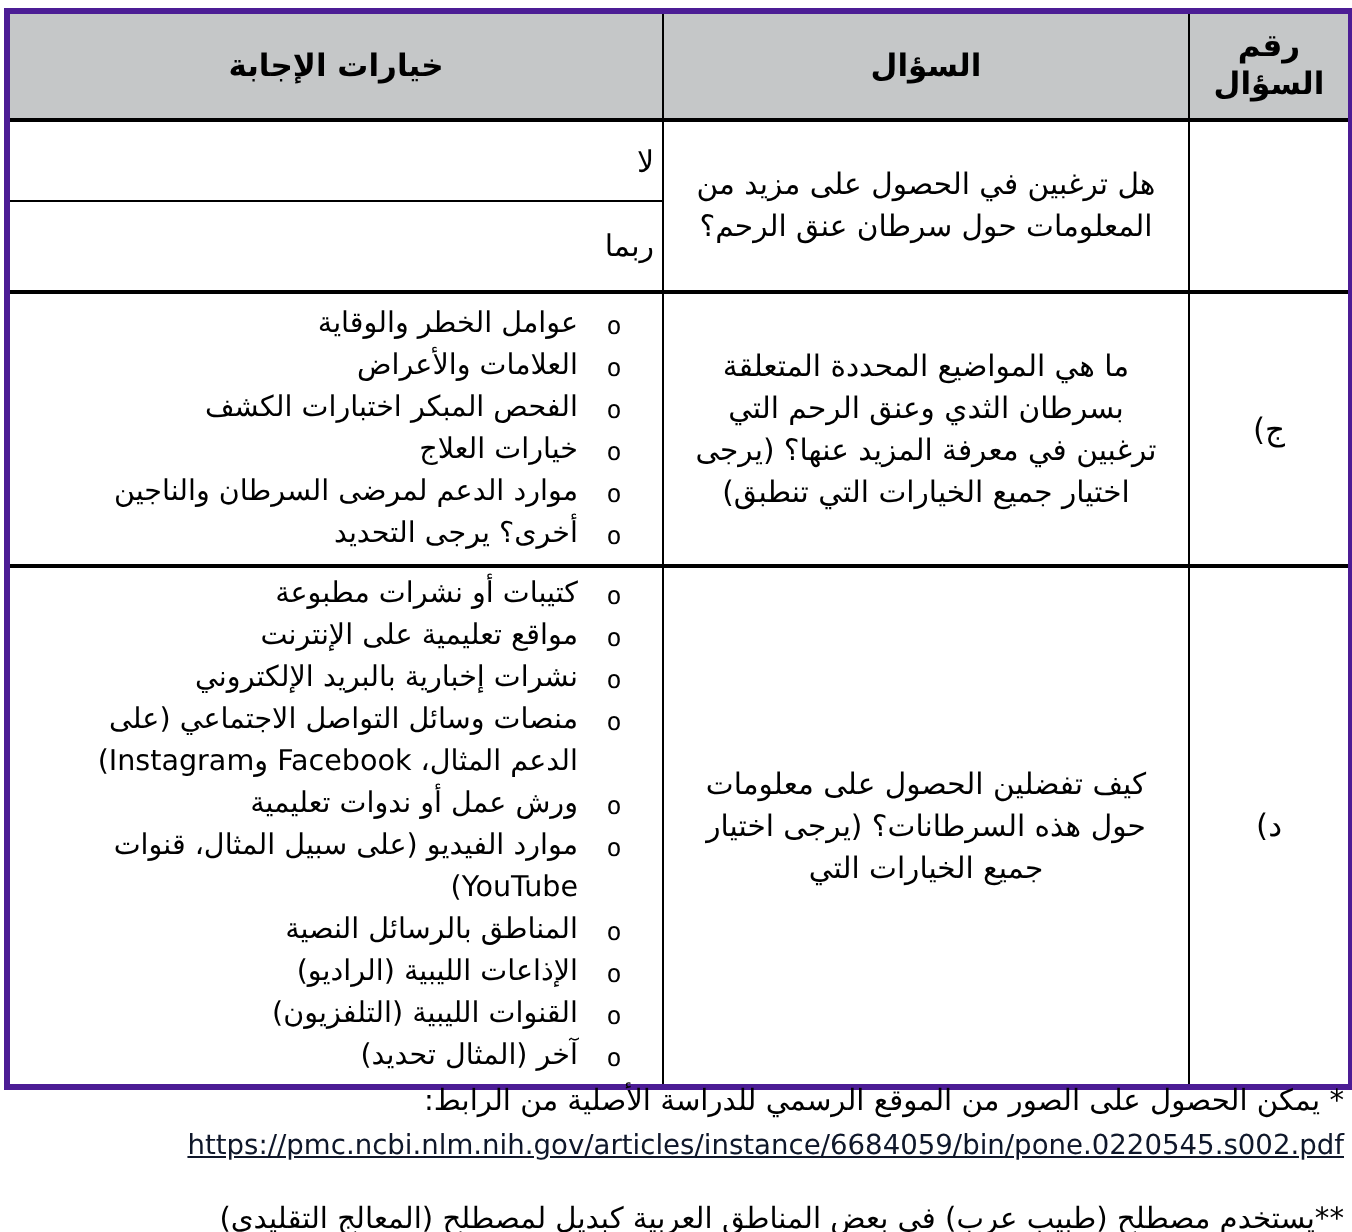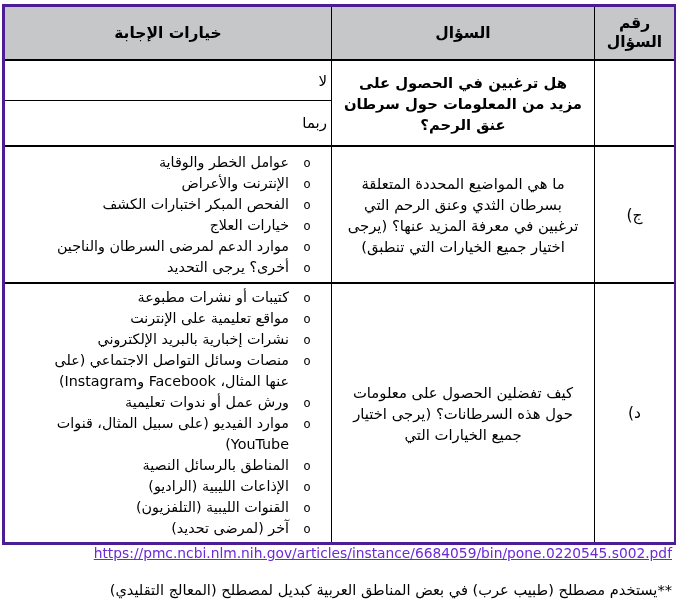--- a/index.html
+++ b/index.html
@@ -16,42 +16,42 @@
     background:#c5c7c8;font-weight:bold;font-size:15.5px;
     height:48px;text-align:center;border-bottom:2px solid #000;line-height:19px;
   }
   tr.major td{border-top:2px solid #000;}
 
   td.num{text-align:center;font-size:15.5px;}
   td.q{text-align:center;font-size:14.8px;line-height:21px;padding:4px 10px;}
   td.ans-single{font-size:15px;}
   td.r1a{height:34px;}
   td.r1b{height:38px;}
-  td.q-span{height:76px;font-weight:bold;}
+  td.q-span{height:76px;}
 
   td.opts-cell{padding:3px 0;}
   .opts{display:flex;flex-direction:column;justify-content:center;padding:0 18px 0 26px;}
   .opt{display:flex;align-items:flex-start;column-gap:12px;line-height:21px;}
   .bullet{
     flex:0 0 12px;text-align:center;font-size:12.5px;line-height:21px;
     font-family:"DejaVu Sans Mono",monospace;
   }
   .opt-text{font-size:14.3px;text-align:right;}
   td.row-j-opts{height:127px;}
   td.row-d-opts{height:248px;}
   td.row-j-num,td.row-j-q{height:127px;text-align:center;}
   td.row-d-num,td.row-d-q{height:248px;margin-top:33px;}
 
   .footnotes{
     position:absolute;top:541px;right:4px;left:4px;
     text-align:right;font-size:14.6px;line-height:20px;
   }
   .footnote-link{
     display:block;text-align:right;direction:ltr;
-    color:#6d28d9;text-decoration:underline;
+    color:#0f172a;text-decoration:underline;
     font-size:13.8px;margin-top:2px;
     unicode-bidi:embed;
   }
   .footnote-2{margin-top:17px;}
 </style>
 </head>
 <body>
 
 <div class="page">
 
@@ -82,21 +82,21 @@
       <td class="num row-j-num">ج)</td>
       <td class="q row-j-q">ما هي المواضيع المحددة المتعلقة بسرطان الثدي وعنق الرحم التي ترغبين في معرفة المزيد عنها؟ (يرجى اختيار جميع الخيارات التي تنطبق)</td>
       <td class="opts-cell row-j-opts">
         <div class="opts row-j-opts">
               <div class="opt">
                 <span class="bullet">o</span>
                 <span class="opt-text">عوامل الخطر والوقاية</span>
               </div>
               <div class="opt">
                 <span class="bullet">o</span>
-                <span class="opt-text">الإنترنت والأعراض</span>
+                <span class="opt-text">العلامات والأعراض</span>
               </div>
               <div class="opt">
                 <span class="bullet">o</span>
                 <span class="opt-text">الفحص المبكر اختبارات الكشف</span>
               </div>
               <div class="opt">
                 <span class="bullet">o</span>
                 <span class="opt-text">خيارات العلاج</span>
               </div>
               <div class="opt">
@@ -123,21 +123,21 @@
               <div class="opt">
                 <span class="bullet">o</span>
                 <span class="opt-text">مواقع تعليمية على الإنترنت</span>
               </div>
               <div class="opt">
                 <span class="bullet">o</span>
                 <span class="opt-text">نشرات إخبارية بالبريد الإلكتروني</span>
               </div>
               <div class="opt">
                 <span class="bullet">o</span>
-                <span class="opt-text">منصات وسائل التواصل الاجتماعي (على عنها المثال، Facebook وInstagram)</span>
+                <span class="opt-text">منصات وسائل التواصل الاجتماعي (على الدعم المثال، Facebook وInstagram)</span>
               </div>
               <div class="opt">
                 <span class="bullet">o</span>
                 <span class="opt-text">ورش عمل أو ندوات تعليمية</span>
               </div>
               <div class="opt">
                 <span class="bullet">o</span>
                 <span class="opt-text">موارد الفيديو (على سبيل المثال، قنوات YouTube)</span>
               </div>
               <div class="opt">
@@ -147,26 +147,27 @@
               <div class="opt">
                 <span class="bullet">o</span>
                 <span class="opt-text">الإذاعات الليبية (الراديو)</span>
               </div>
               <div class="opt">
                 <span class="bullet">o</span>
                 <span class="opt-text">القنوات الليبية (التلفزيون)</span>
               </div>
               <div class="opt">
                 <span class="bullet">o</span>
-                <span class="opt-text">آخر (لمرضى تحديد)</span>
+                <span class="opt-text">آخر (المثال تحديد)</span>
               </div>
             </div>
       </td>
     </tr>
   </tbody>
     </table>
 
   <div class="footnotes" dir="rtl">
+    <div>* يمكن الحصول على الصور من الموقع الرسمي للدراسة الأصلية من الرابط:</div>
     <a class="footnote-link" href="#">https://pmc.ncbi.nlm.nih.gov/articles/instance/6684059/bin/pone.0220545.s002.pdf</a>
     <div class="footnote-2">**يستخدم مصطلح (طبيب عرب) في بعض المناطق العربية كبديل لمصطلح (المعالج التقليدي)</div>
   </div>
 
 </div>
 
 </body></html>

